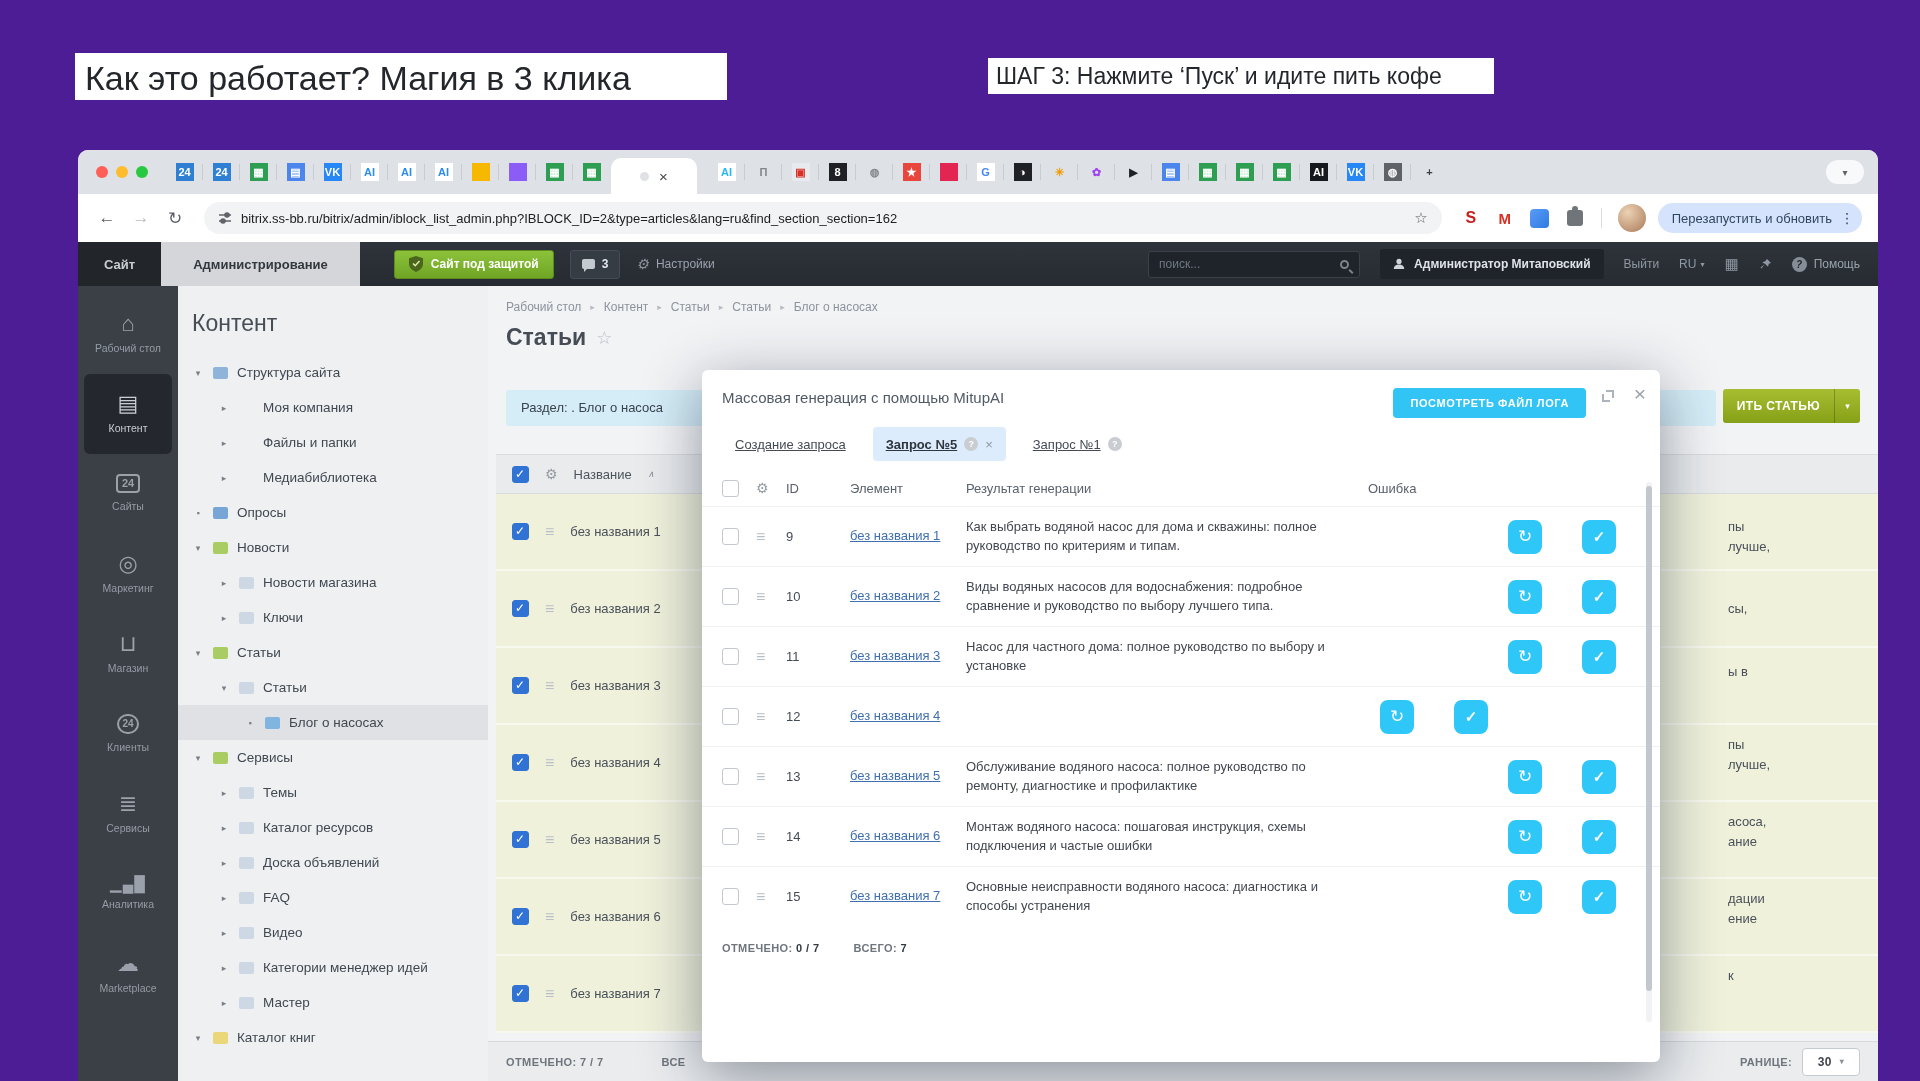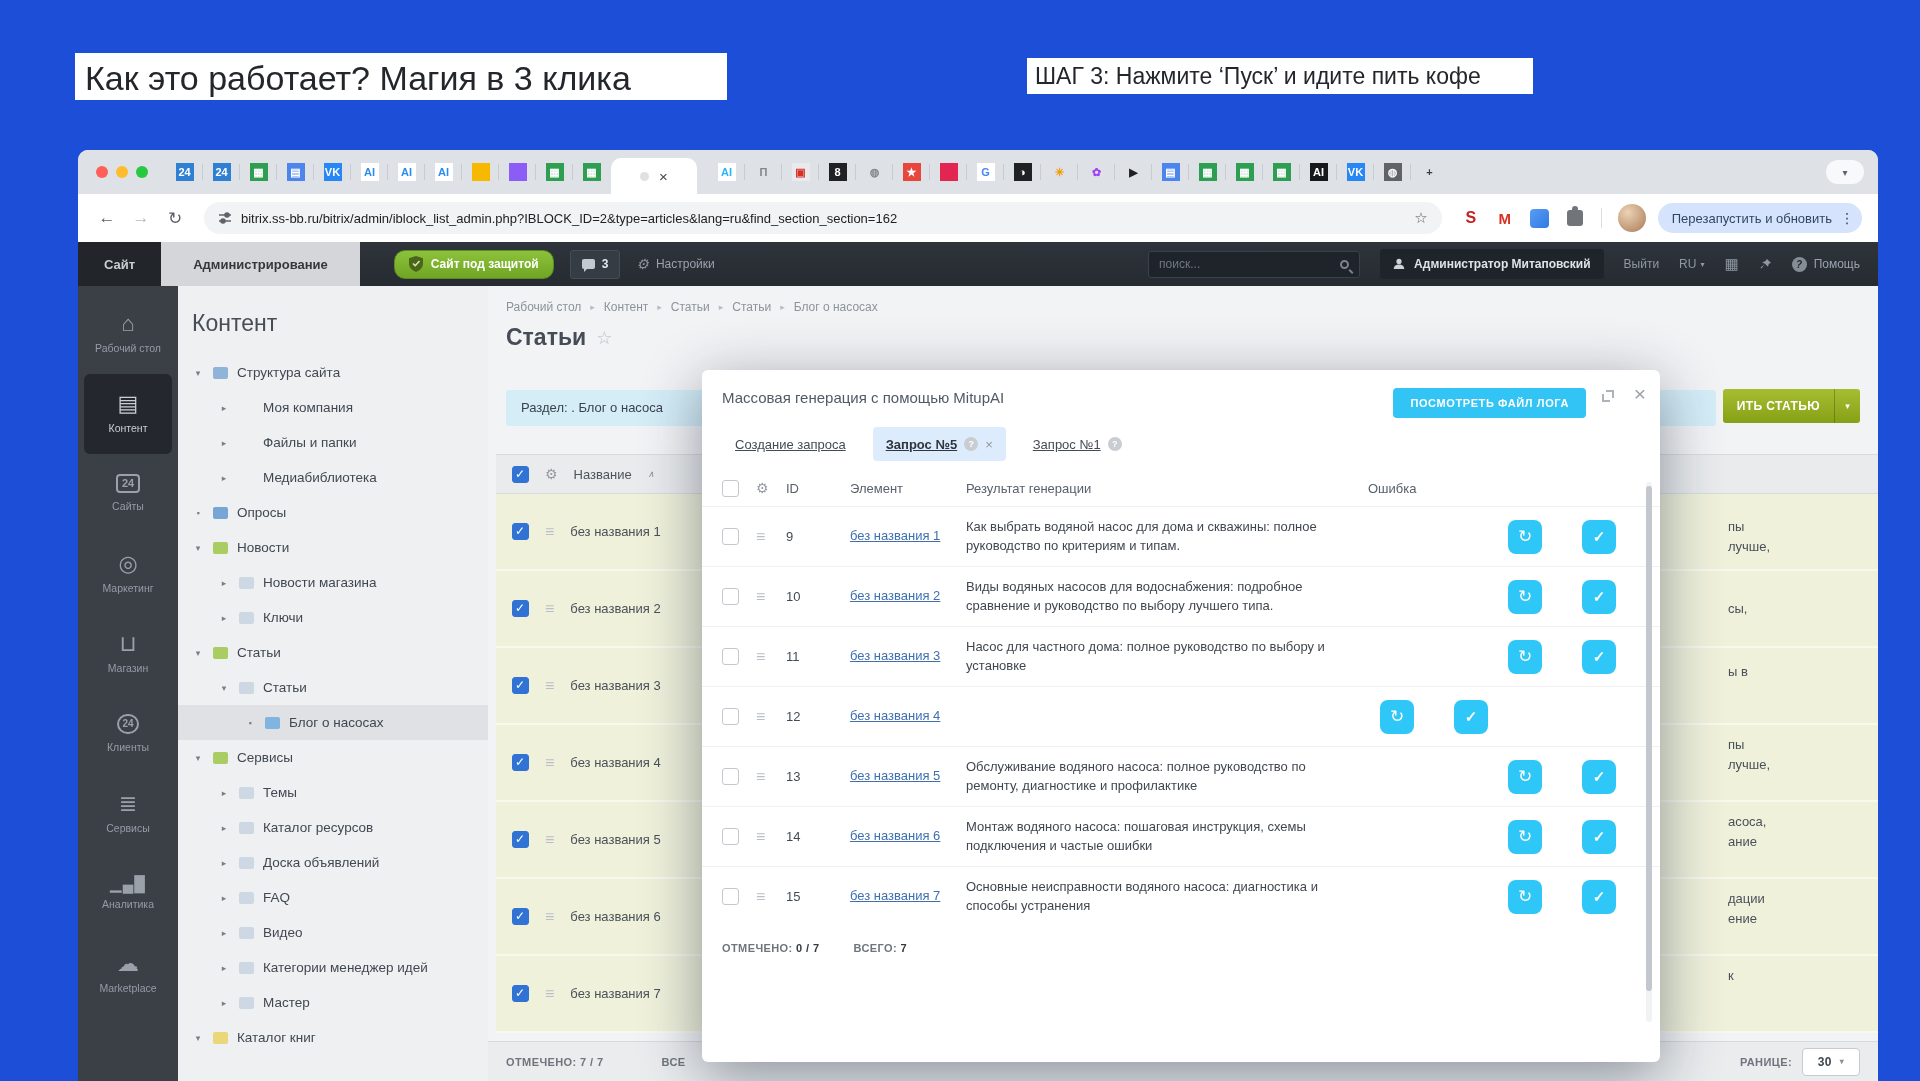--- a/index.html
+++ b/index.html
@@ -1,23 +1,23 @@
 <!DOCTYPE html>
 <html><head>
 <meta charset="utf-8">
 <style>
   * { margin:0; padding:0; box-sizing:border-box; }
   html,body { background:#000; }
   body { font-family:"Liberation Sans", sans-serif; }
-  #stage { position:relative; width:1920px; height:1081px; background:#1d4ed8; overflow:hidden; }
+  #stage { position:relative; width:1920px; height:1081px; background:#4c1d95; overflow:hidden; }
 
   
   .ot { position:absolute; background:#fff; color:#23262b; white-space:nowrap; }
   .ot-left { left:75px; top:53px; width:652px; height:47px; font-size:34px; line-height:50px; padding:0 10px; }
-  .ot-right { left:1027px; top:58px; width:506px; height:36px; font-size:23px; line-height:37px; padding:0 8px; }
+  .ot-right { left:988px; top:58px; width:506px; height:36px; font-size:23px; line-height:37px; padding:0 8px; }
 
   
   .browser { position:absolute; left:78px; top:150px; width:1800px; height:931px; border-radius:10px 10px 0 0; overflow:hidden; display:flex; flex-direction:column; background:#fff; }
 
   
   .tabstrip { height:44px; background:#dee1e6; display:flex; align-items:center; padding:0 14px 0 18px; flex:none; }
   .tl { width:12px; height:12px; border-radius:50%; margin-right:8px; flex:none; }
   .tl-r { background:#ff5f57; } .tl-y { background:#febc2e; } .tl-g { background:#28c840; }
   .pintabs { display:flex; align-items:center; height:100%; margin-left:10px; }
   .pintab { position:relative; width:37px; height:100%; display:flex; align-items:center; justify-content:center; }
@@ -48,21 +48,21 @@
   .avatar { width:28px; height:28px; border-radius:50%; background:radial-gradient(circle at 35% 30%, #ecd2b4, #a97a58); flex:none; margin:0 4px; }
   .restartpill { height:30px; border-radius:15px; background:#d5e4fc; display:flex; align-items:center; gap:8px; padding:0 8px 0 14px; flex:none; }
   .restartpill b { font-size:13px; color:#2f4662; font-weight:normal; }
   .restartpill .dots { font-size:14px; color:#2f4662; }
 
   
   .bxheader { height:44px; background:linear-gradient(#2f343c,#262b31); display:flex; align-items:center; flex:none; color:#9aa2ad; font-size:12px; }
   .bx-site { height:100%; display:flex; align-items:center; padding:0 26px; background:#22262b; color:#c9ced4; font-weight:bold; font-size:13px; }
   .bx-admin { height:100%; display:flex; align-items:center; padding:0 32px; background:#d4d6d9; color:#33383f; font-weight:bold; font-size:13px; }
   .bx-group { display:flex; align-items:center; gap:16px; margin-left:34px; }
-  .bx-protected { height:29px; border-radius:11px; padding:0 14px; background:linear-gradient(#8cc23a,#70a525); border:1px solid #5c8c1e; color:#fff; font-weight:bold; font-size:12px; display:flex; align-items:center; gap:8px; }
+  .bx-protected { height:29px; border-radius:3px; padding:0 14px; background:linear-gradient(#8cc23a,#70a525); border:1px solid #5c8c1e; color:#fff; font-weight:bold; font-size:12px; display:flex; align-items:center; gap:8px; }
   .bx-chat { height:29px; border-radius:3px; padding:0 11px; background:#363c44; border:1px solid #454c56; color:#e6e9ed; font-weight:bold; font-size:12px; display:flex; align-items:center; gap:7px; }
   .bx-chaticon { width:13px; height:10px; background:#c5cad1; border-radius:2px; position:relative; }
   .bx-chaticon::after { content:""; position:absolute; left:2px; bottom:-3px; border:3px solid transparent; border-top-color:#c5cad1; border-left-color:#c5cad1; }
   .bx-settings { display:flex; align-items:center; gap:7px; color:#9aa2ad; }
   .bx-gear { color:#8b929c; font-size:14px; }
   .bx-right { margin-left:auto; display:flex; align-items:center; gap:20px; padding-right:18px; }
   .bx-search { width:212px; height:27px; background:#1f242a; border:1px solid #3a414b; border-radius:3px; display:flex; align-items:center; padding:0 10px; }
   .bx-search .ph { color:#6f7884; font-size:12px; flex:1; }
   .mag { width:9px; height:9px; border:2px solid #7c838d; border-radius:50%; position:relative; flex:none; }
   .mag::after { content:""; position:absolute; width:2px; height:5px; background:#7c838d; transform:rotate(-45deg); left:8px; top:7px; }

